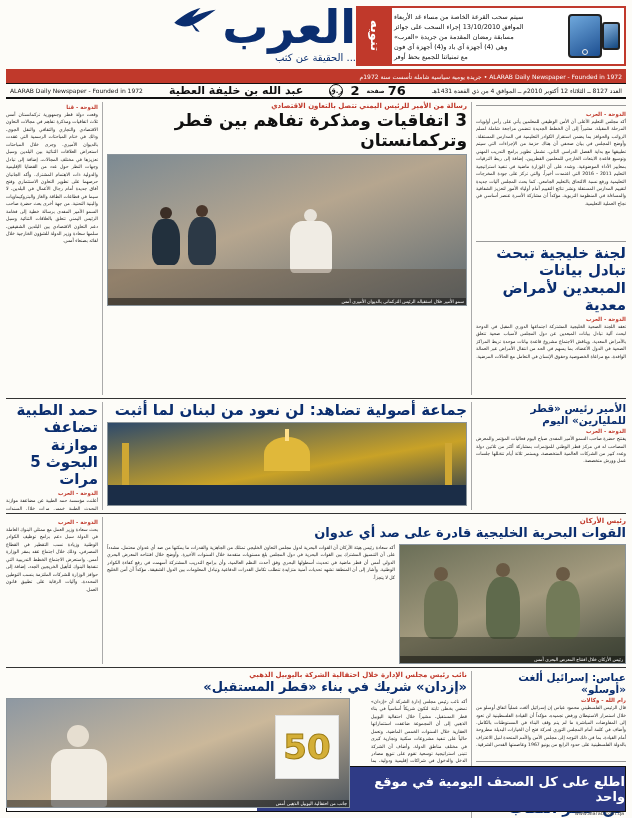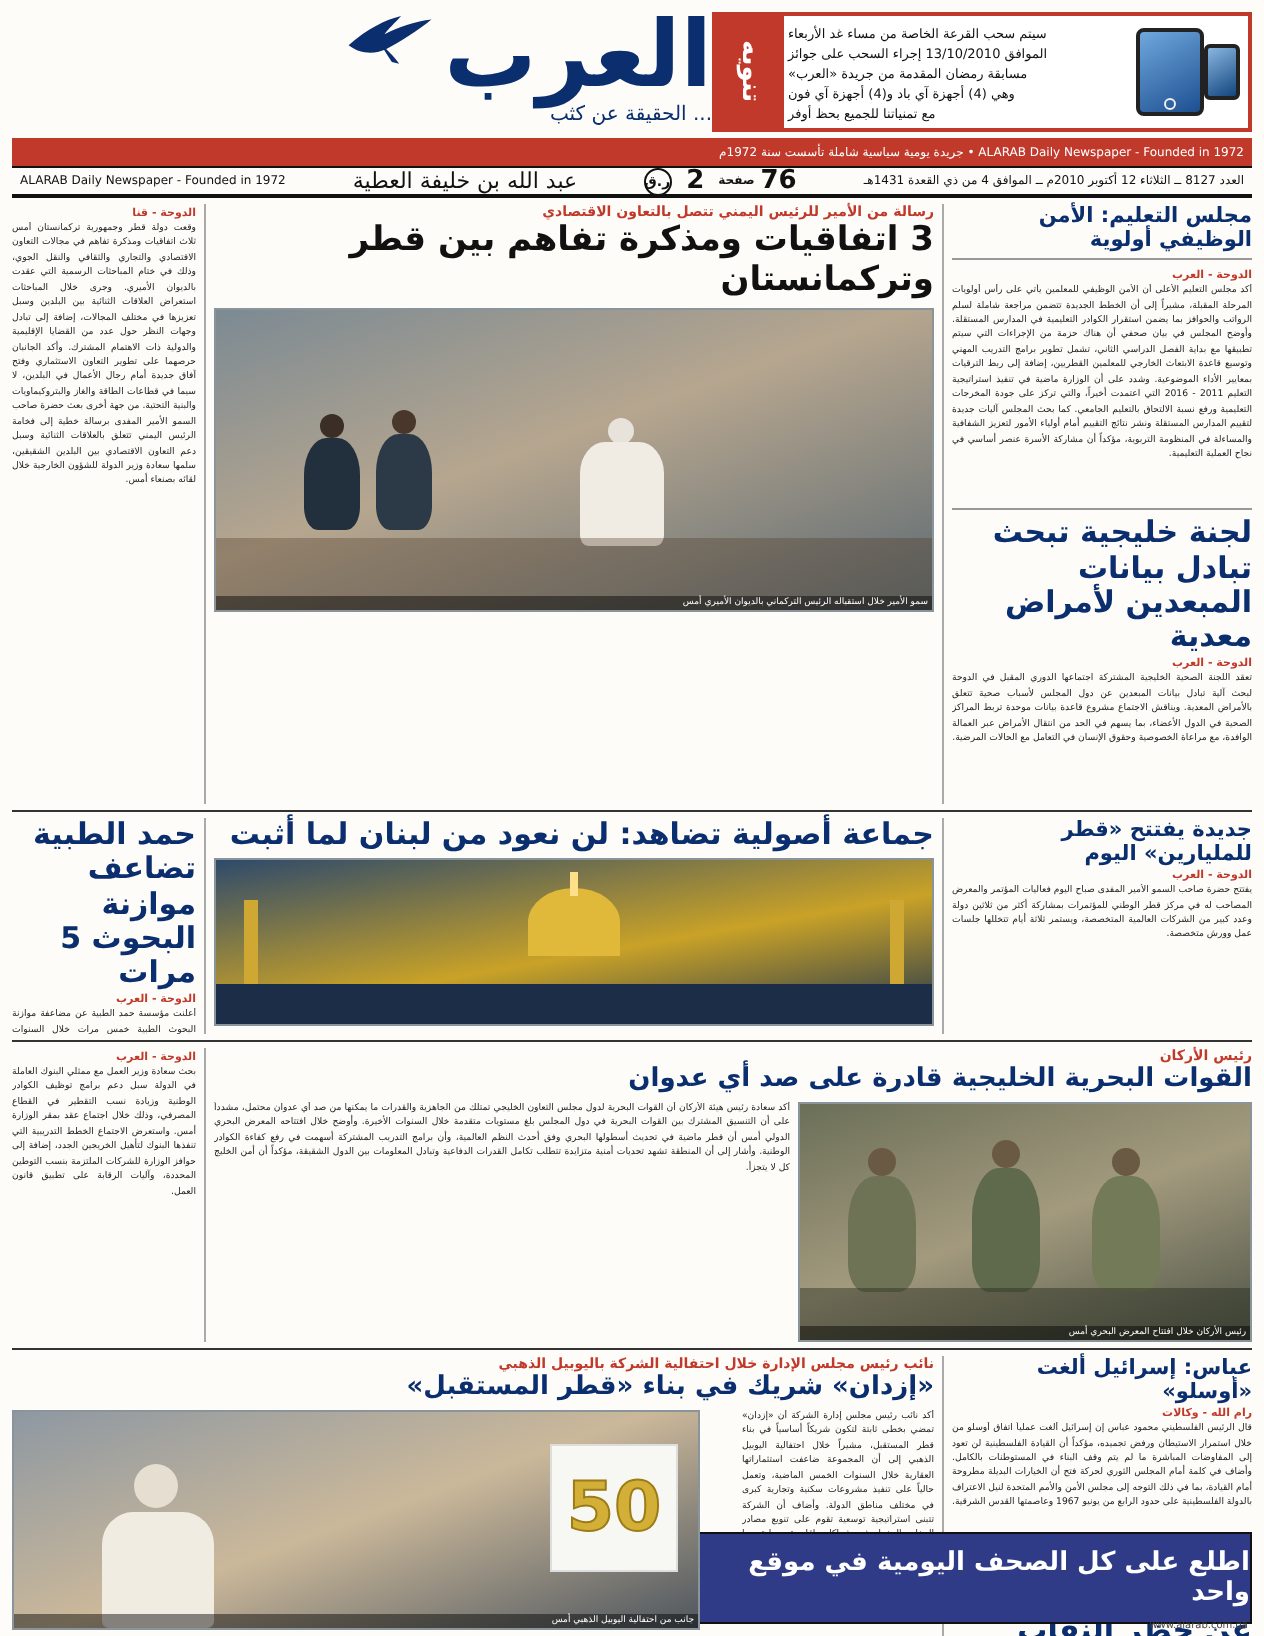--- a/index.html
+++ b/index.html
@@ -130,21 +130,21 @@
     color:#111;
   }
   .infobar .pagecount{
     font-size:13px;font-weight:bold;color:#111;
     display:flex;align-items:center;gap:3px;
   }
   .riyal{
     display:inline-block;border:1px solid #111;border-radius:50%;
     width:12px;height:12px;line-height:12px;text-align:center;font-size:7px;
   }
-  .infobar .sig{font-size:11px;color:#111;}
+  .infobar .sig{font-size:11px;color:#111;font-weight:bold;}
 
   
   .content{
     flex:1;
     margin:3px 6px 0 6px;
     display:flex;
     flex-direction:column;
     gap:3px;
     min-height:0;
   }
@@ -281,21 +281,20 @@
     </span>
     <span class="sig">عبد الله بن خليفة العطية</span>
     <span>ALARAB Daily Newspaper - Founded in 1972</span>
   </div>
 
   <div class="content">
 
     <div class="band" style="height:300px;">
 
       <div class="col rule-l" style="width:150px;">
-        <div class="hl hl-md">مجلس التعليم: الأمن الوظيفي أولوية</div>
         <div class="sep"></div>
         <div class="byline">الدوحة - العرب</div>
         <div class="body" style="height:120px;">أكد مجلس التعليم الأعلى أن الأمن الوظيفي للمعلمين يأتي على رأس أولويات المرحلة المقبلة، مشيراً إلى أن الخطط الجديدة تتضمن مراجعة شاملة لسلم الرواتب والحوافز بما يضمن استقرار الكوادر التعليمية في المدارس المستقلة. وأوضح المجلس في بيان صحفي أن هناك حزمة من الإجراءات التي سيتم تطبيقها مع بداية الفصل الدراسي الثاني، تشمل تطوير برامج التدريب المهني وتوسيع قاعدة الابتعاث الخارجي للمعلمين القطريين، إضافة إلى ربط الترقيات بمعايير الأداء الموضوعية. وشدد على أن الوزارة ماضية في تنفيذ استراتيجية التعليم 2011 - 2016 التي اعتمدت أخيراً، والتي تركز على جودة المخرجات التعليمية ورفع نسبة الالتحاق بالتعليم الجامعي. كما بحث المجلس آليات جديدة لتقييم المدارس المستقلة ونشر نتائج التقييم أمام أولياء الأمور لتعزيز الشفافية والمساءلة في المنظومة التربوية، مؤكداً أن مشاركة الأسرة عنصر أساسي في نجاح العملية التعليمية.</div>
         <div class="sep"></div>
         <div class="hl hl-sm">لجنة خليجية تبحث تبادل بيانات المبعدين لأمراض معدية</div>
         <div class="byline">الدوحة - العرب</div>
         <div class="body" style="height:72px;">تعقد اللجنة الصحية الخليجية المشتركة اجتماعها الدوري المقبل في الدوحة لبحث آلية تبادل بيانات المبعدين عن دول المجلس لأسباب صحية تتعلق بالأمراض المعدية. ويناقش الاجتماع مشروع قاعدة بيانات موحدة تربط المراكز الصحية في الدول الأعضاء، بما يسهم في الحد من انتقال الأمراض عبر العمالة الوافدة، مع مراعاة الخصوصية وحقوق الإنسان في التعامل مع الحالات المرضية.</div>
       </div>
 
       <div class="col rule-l" style="flex:1;">
@@ -314,21 +313,21 @@
       </div>
 
       <div class="col" style="width:92px;">
         <div class="byline">الدوحة - قنا</div>
         <div class="body" style="height:270px;">وقعت دولة قطر وجمهورية تركمانستان أمس ثلاث اتفاقيات ومذكرة تفاهم في مجالات التعاون الاقتصادي والتجاري والثقافي والنقل الجوي، وذلك في ختام المباحثات الرسمية التي عقدت بالديوان الأميري. وجرى خلال المباحثات استعراض العلاقات الثنائية بين البلدين وسبل تعزيزها في مختلف المجالات، إضافة إلى تبادل وجهات النظر حول عدد من القضايا الإقليمية والدولية ذات الاهتمام المشترك. وأكد الجانبان حرصهما على تطوير التعاون الاستثماري وفتح آفاق جديدة أمام رجال الأعمال في البلدين، لا سيما في قطاعات الطاقة والغاز والبتروكيماويات والبنية التحتية. من جهة أخرى بعث حضرة صاحب السمو الأمير المفدى برسالة خطية إلى فخامة الرئيس اليمني تتعلق بالعلاقات الثنائية وسبل دعم التعاون الاقتصادي بين البلدين الشقيقين، سلمها سعادة وزير الدولة للشؤون الخارجية خلال لقائه بصنعاء أمس.</div>
       </div>
     </div>
 
     <div class="band" style="height:108px;">
       <div class="col rule-l" style="width:150px;">
-        <div class="hl hl-md">جديدة يفتتح «قطر للمليارين» اليوم</div>
+        <div class="hl hl-md">الأمير رئيس «قطر للمليارين» اليوم</div>
         <div class="byline">الدوحة - العرب</div>
         <div class="body" style="height:78px;">يفتتح حضرة صاحب السمو الأمير المفدى صباح اليوم فعاليات المؤتمر والمعرض المصاحب له في مركز قطر الوطني للمؤتمرات بمشاركة أكثر من ثلاثين دولة وعدد كبير من الشركات العالمية المتخصصة، ويستمر ثلاثة أيام تتخللها جلسات عمل وورش متخصصة.</div>
       </div>
 
       <div class="col rule-l" style="flex:1;">
         <div class="hl hl-sm">جماعة أصولية تضاهد: لن نعود من لبنان لما أثبت</div>
         <div class="photo ph-mosque" style="height:82px;margin-top:3px;">
           <div style="position:absolute;left:50%;transform:translateX(-50%);top:14px;width:46px;height:34px;background:#e0b83a;border-radius:50% 50% 0 0;"></div>
           <div style="position:absolute;left:50%;transform:translateX(-50%);top:6px;width:4px;height:12px;background:#ffe08a;"></div>
           <div style="position:absolute;left:14px;top:20px;width:7px;height:50px;background:#cfa733;"></div>

